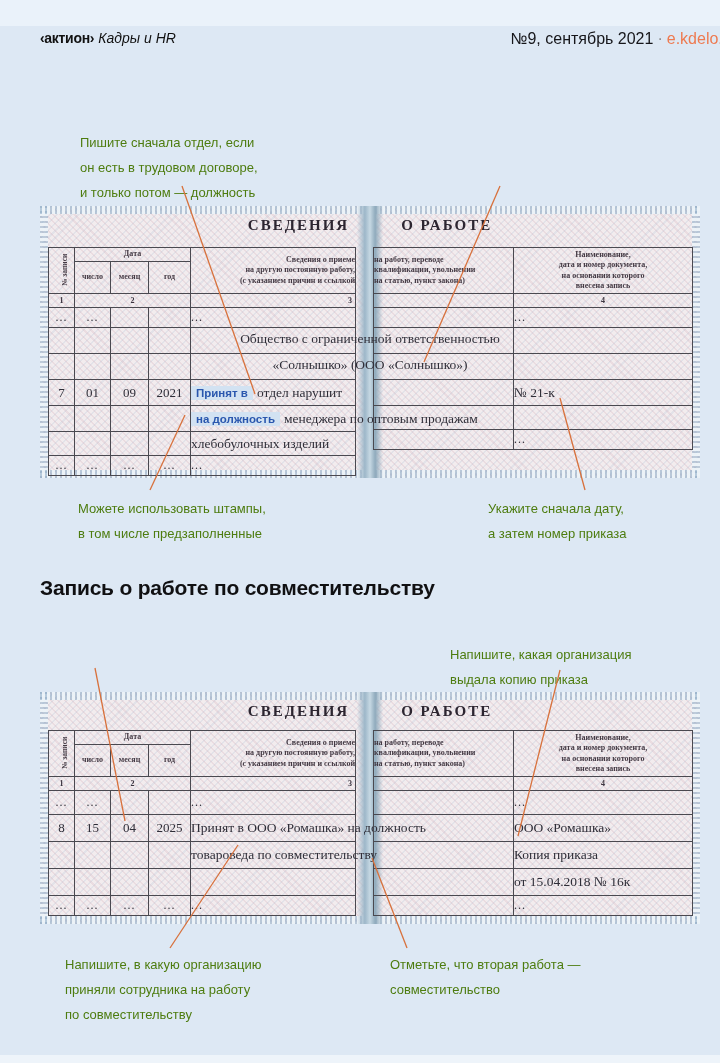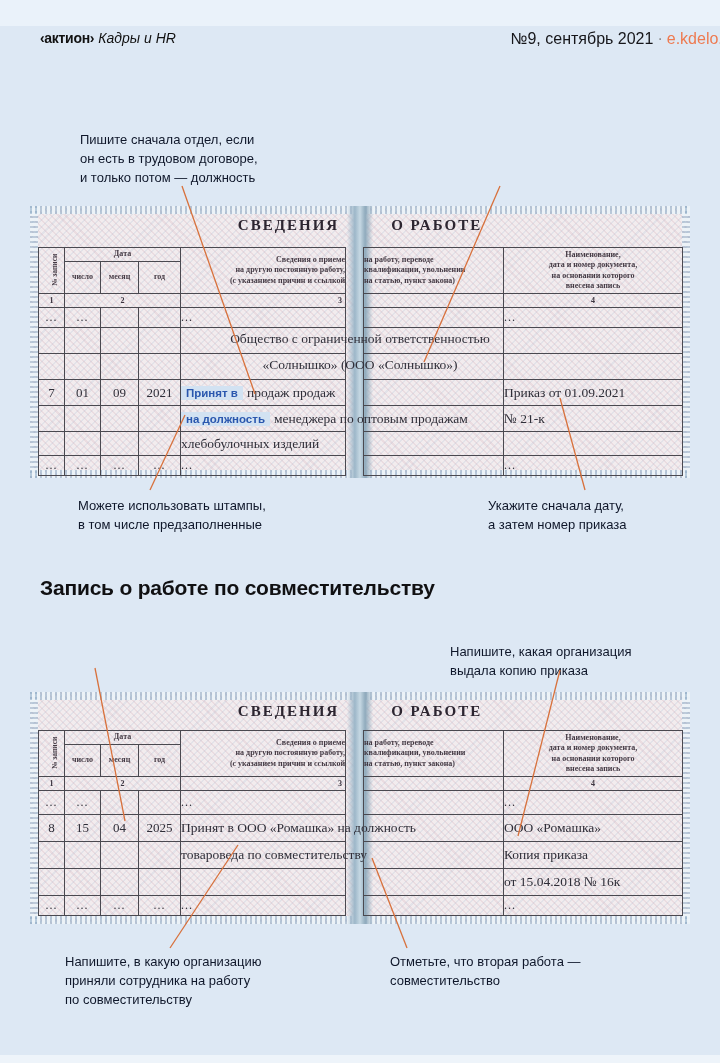--- a/index.html
+++ b/index.html
@@ -12,24 +12,24 @@
   .masthead{position:absolute;left:40px;top:30px;font-size:14px;color:#111;}
   .masthead .brand{font-weight:bold;letter-spacing:-0.3px;}
   .masthead .suffix{font-style:italic;margin-left:4px;}
   .issue-line{position:absolute;right:20px;top:30px;font-size:16px;color:#16161a;}
   .issue-line .sep{color:#8a8a8a;margin:0 4px;}
   .issue-line .site{color:#ee7a50;text-decoration:none;}
 
   .section-title{position:absolute;left:40px;font-size:21px;font-weight:bold;color:#101012;letter-spacing:-0.2px;}
 
   
-  .note{position:absolute;font-size:13px;line-height:19px;color:#0f172a;white-space:pre-line;}
+  .note{position:absolute;font-size:13px;line-height:25px;color:#4d7c0f;white-space:pre-line;}
 
   
-  .spread{position:absolute;left:30px;width:660px;
+  .spread{position:absolute;left:40px;width:660px;
     background-color:#f2ecee;
     background-image:
       repeating-linear-gradient(90deg, rgba(138,170,198,.55) 0 2px, rgba(236,243,248,.95) 2px 5px),
       repeating-linear-gradient(90deg, rgba(138,170,198,.55) 0 2px, rgba(236,243,248,.95) 2px 5px),
       repeating-linear-gradient(0deg,  rgba(138,170,198,.5) 0 2px, rgba(236,243,248,.95) 2px 5px),
       repeating-linear-gradient(0deg,  rgba(138,170,198,.5) 0 2px, rgba(236,243,248,.95) 2px 5px),
       repeating-linear-gradient(45deg,  rgba(203,158,172,.20) 0 1.5px, transparent 1.5px 5px),
       repeating-linear-gradient(-45deg, rgba(158,182,208,.18) 0 1.5px, transparent 1.5px 5px);
     background-size:100% 8px,100% 8px,8px 100%,8px 100%,auto,auto;
     background-position:top,bottom,left,right,0 0,0 0;
@@ -132,21 +132,21 @@
             <td></td>
             <td></td>
             <td></td>
             <td></td>
           </tr>
       <tr class="h-r">
         <td class="c">7</td>
         <td class="c">01</td>
         <td class="c">09</td>
         <td class="c">2021</td>
-        <td class="entry"><span class="stamp">Принят в</span><span>продаж продаж</span></td>
+        <td class="entry"><span class="stamp">Принят в</span><span>отдел нарушит</span></td>
       </tr>
       <tr class="h-r">
         <td></td>
             <td></td>
             <td></td>
             <td></td>
         <td class="entry"><span class="stamp">на должность</span><span>менеджера по оптовым продажам</span></td>
       </tr>
       <tr class="h-r2">
         <td></td>
@@ -188,24 +188,20 @@
             <td></td>
             <td class="dots entry">...</td>
           </tr>
       <tr class="h-r">
             <td></td>
             <td></td>
           </tr>
       <tr class="h-r">
             <td></td>
             <td></td>
-          </tr>
-      <tr class="h-r">
-            <td></td>
-            <td class="entry">Приказ от 01.09.2021</td>
           </tr>
       <tr class="h-r">
             <td></td>
             <td class="entry">№ 21-к</td>
           </tr>
       <tr class="h-r2">
             <td></td>
             <td></td>
           </tr>
       <tr class="h-r1">

